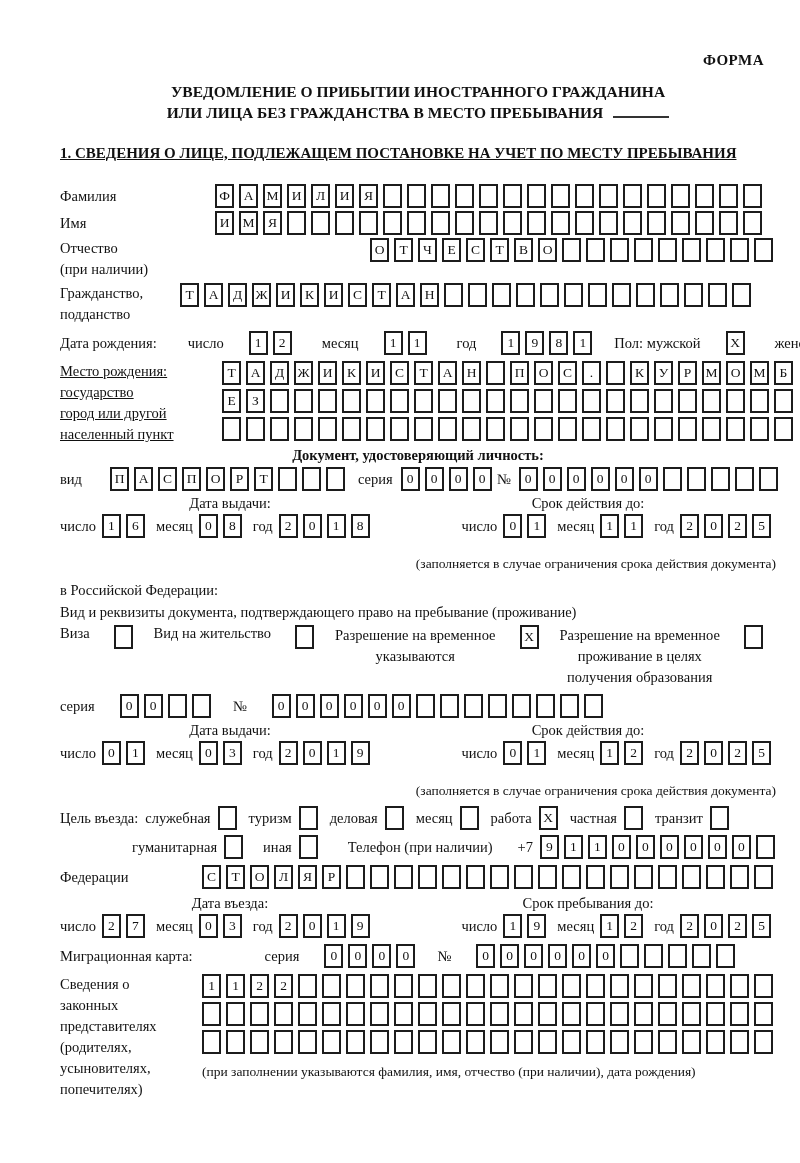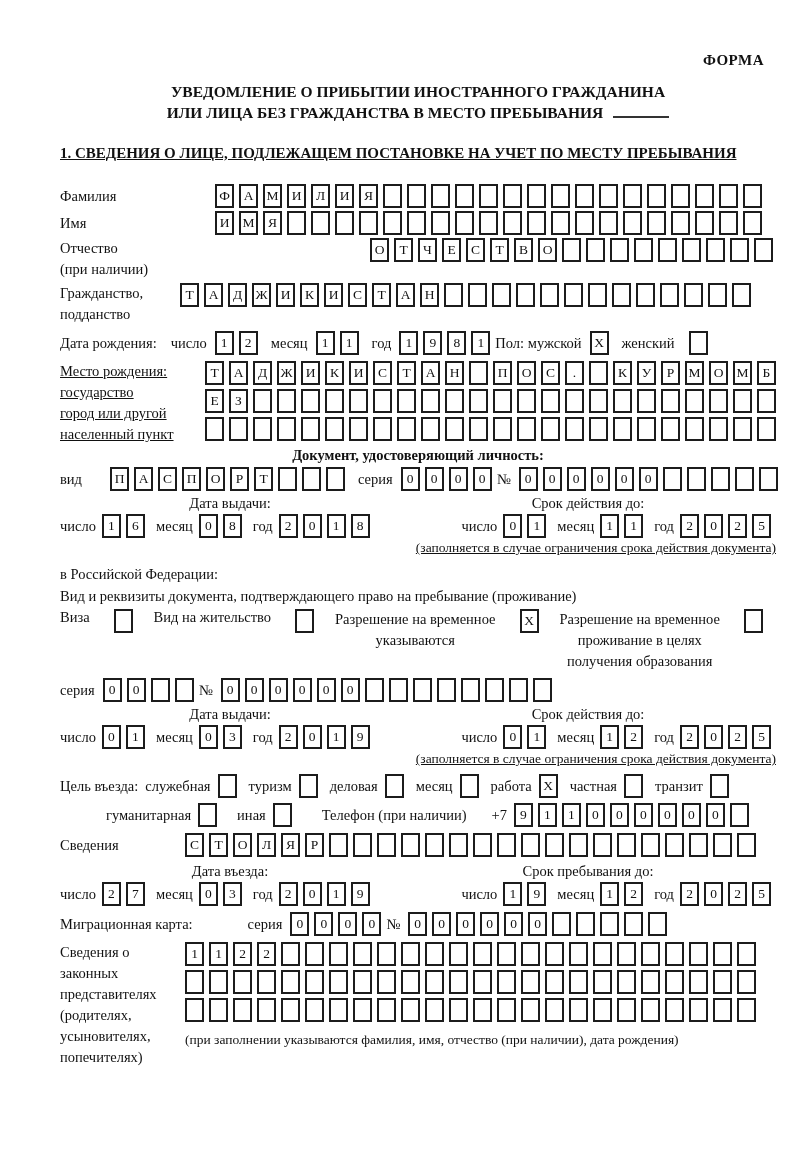--- a/index.html
+++ b/index.html
@@ -31,38 +31,38 @@
   .w145{width:145px;text-decoration:underline;}
   .w50{width:50px;}
   .w125{width:125px;}
   .cells{display:inline-flex;flex:none;}
   .cell{
     display:inline-flex;flex:none;align-items:center;justify-content:center;
     width:15px;height:20px;border:2px solid #1c1c1c;margin-right:5px;
     font-size:13.5px;background:#fff;
   }
   .cellcol{display:flex;flex-direction:column;gap:4px;}
-  .mt6{margin-top:6px;}
+  .mt6{margin-top:6px;gap:17px;}
   .g8{margin-left:8px;}
   .g14{margin-left:14px;}
   .g18{margin-left:18px;}
   .dhead{display:flex;margin-top:4px;}
   .dh-left{width:340px;text-align:center;flex:none;}
   .dh-right{flex:1;text-align:center;}
   .daterow{display:flex;align-items:center;margin-top:2px;}
   .dategroup{display:flex;align-items:center;gap:6px;}
   .dategroup.right{margin-left:auto;}
-  .note{margin-top:2px;text-align:right;font-size:13.5px;text-decoration:underline;}
+  .note{margin-top:18px;text-align:right;font-size:13.5px;}
   .para{margin-top:7px;line-height:22px;}
   .cbrow{margin-top:2px;gap:16px;}
   .cbitem{display:flex;align-items:flex-start;gap:24px;}
   .cblines{display:flex;flex-direction:column;text-align:center;line-height:21px;}
   .doc-head{margin-top:2px;text-align:center;font-weight:bold;}
   .purpose{gap:7px;margin-top:7px;}
-  .purpose2{gap:7px;margin-top:5px;margin-left:46px;font-family:Liberation Serif, serif;}
+  .purpose2{gap:7px;margin-top:5px;margin-left:72px;font-family:Liberation Serif, serif;}
   .rep-note{margin-top:6px;font-size:13.5px;}
 </style>
 </head>
 <body>
 
 <div class="page">
 
   <div class="forma">ФОРМА</div>
 
   <div class="title">
@@ -519,21 +519,21 @@
         <span class="cell">0</span>
         <span class="cell">0</span>
         <span class="cell">0</span>
         <span class="cell">0</span>
         <span class="cell">0</span>
         <span class="cell"></span>
       </span>
   </div>
 
   <div class="row mt6">
-    <span class="lbl labelcol w125">Сведения</span>
+    <span class="lbl labelcol w125">Федерации</span>
     <span class="cells">
         <span class="cell">С</span>
         <span class="cell">Т</span>
         <span class="cell">О</span>
         <span class="cell">Л</span>
         <span class="cell">Я</span>
         <span class="cell">Р</span>
         <span class="cell"></span>
         <span class="cell"></span>
         <span class="cell"></span>

